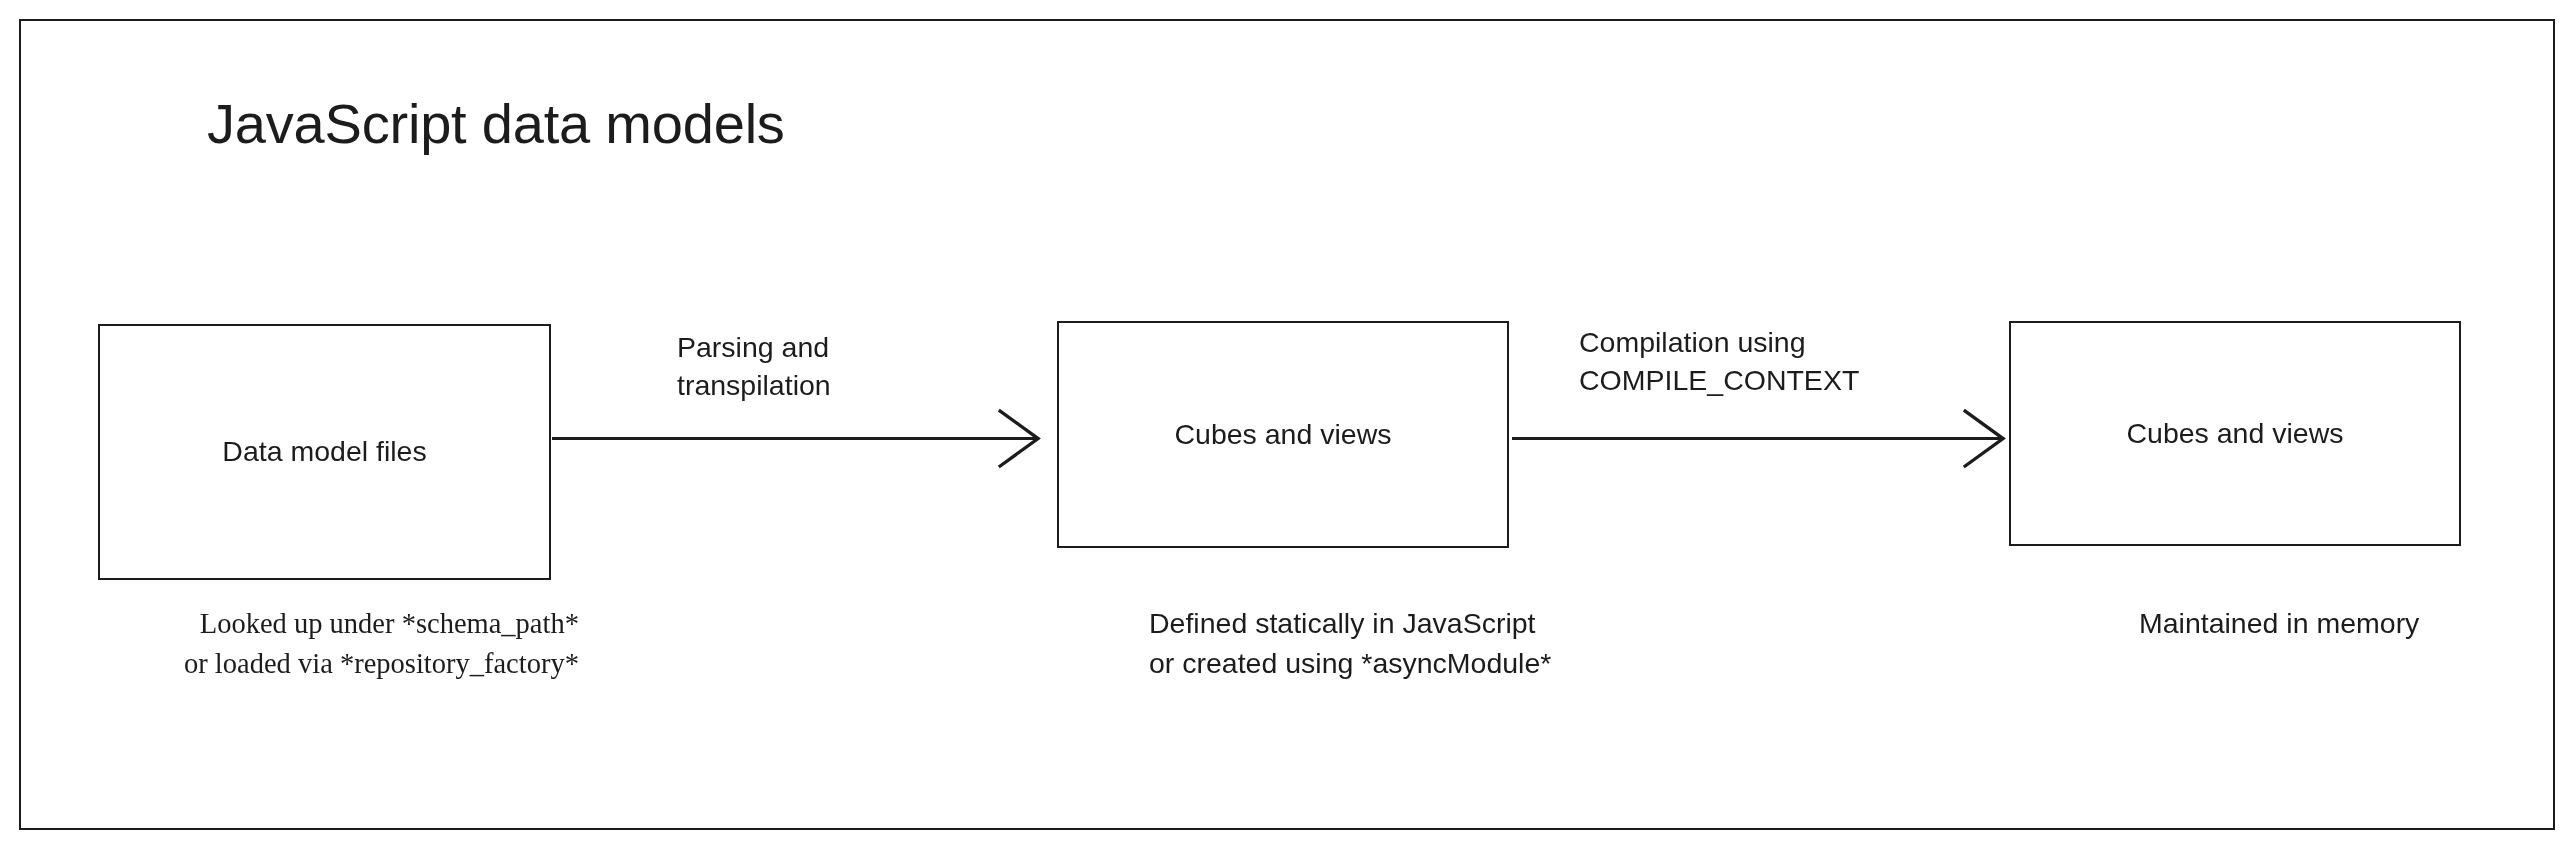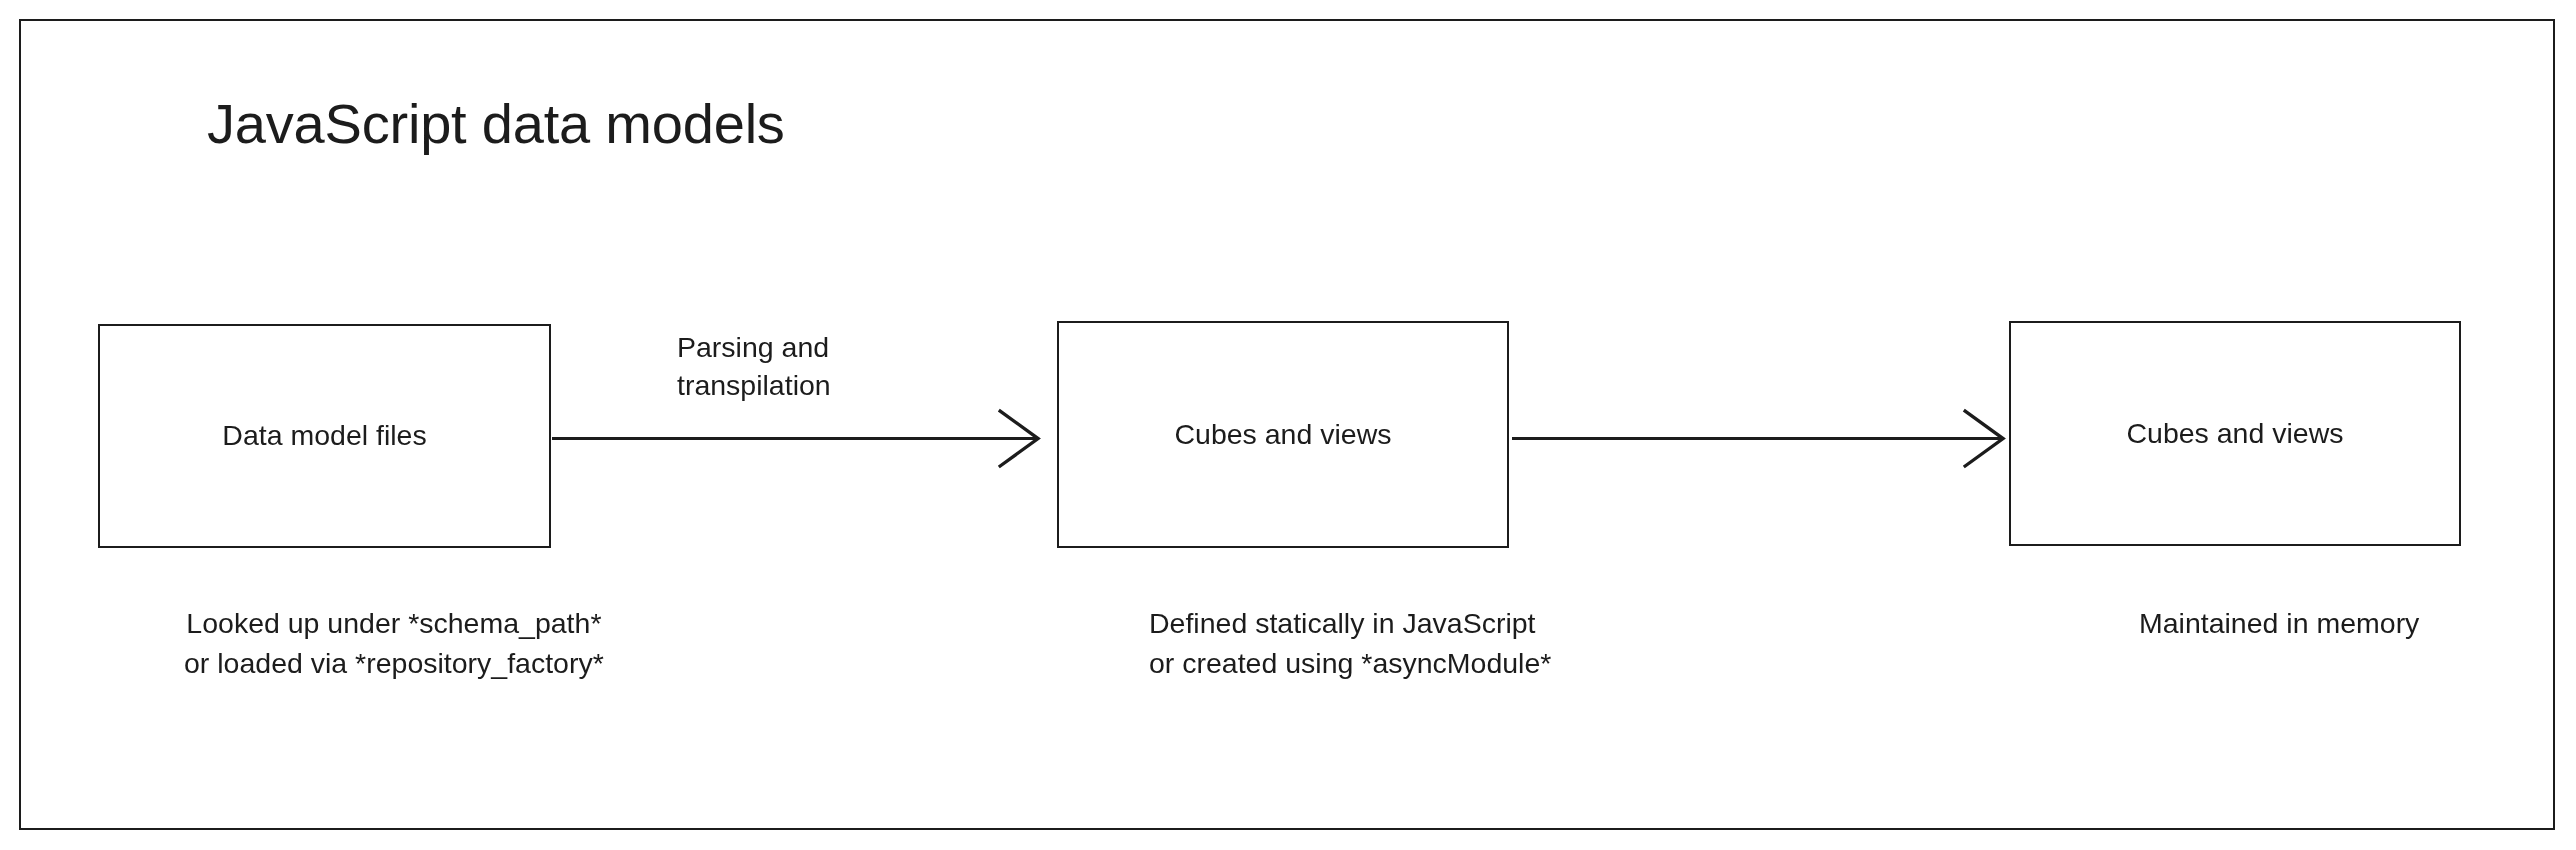--- a/index.html
+++ b/index.html
@@ -59,21 +59,21 @@
     justify-content: center;
   }
   .node-label {
     font-size: 28.5px;
     line-height: 1.25;
     color: #1c1c1c;
     text-align: center;
     white-space: nowrap;
   }
 
-  #box-1 { left: 98px; top: 324px; width: 453px; height: 224px; }
+  #box-1 { left: 98px; top: 324px; width: 453px; height: 256px; }
   #box-2 { left: 1057px; top: 321px; width: 452px; height: 227px; }
   #box-3 { left: 2009px; top: 321px; width: 452px; height: 225px; }
 
   
   .arrow-svg {
     position: absolute;
     overflow: visible;
   }
   #arrow-1 { left: 552px; top: 406px; width: 491px; height: 69px; }
   #arrow-2 { left: 1512px; top: 406px; width: 496px; height: 69px; }
@@ -95,21 +95,21 @@
   #edge-label-2 { left: 1579px; top: 324px; }
 
   
   .caption {
     position: absolute;
     font-size: 28.5px;
     line-height: 1.39;
     color: #1c1c1c;
     white-space: pre-line;
   }
-  #caption-1 { left: 184px; top: 604px; text-align: center; }
+  #caption-1 { left: 184px; top: 604px; text-align: right; font-family: Liberation Serif, serif; }
   #caption-2 { left: 1149px; top: 604px; text-align: left; }
   #caption-3 { left: 2091px; top: 604px; text-align: left; margin-left: 48px; }
 </style>
 </head>
 <body>
 
 <div id="canvas">
 
   <div class="outer-frame"></div>
 
@@ -129,20 +129,22 @@
 
   <div class="node-box" id="box-2">
     <span class="node-label">Cubes and views</span>
   </div>
 
   <svg class="arrow-svg" id="arrow-2" viewBox="0 0 505 70">
     <line class="arrow-line" x1="0" y1="33" x2="499" y2="33"></line>
     <polyline class="arrow-head" points="460,4 500,33 460,62"></polyline>
   </svg>
 
+  <div class="edge-label" id="edge-label-2">Compilation using
+COMPILE_CONTEXT</div>
 
   <div class="node-box" id="box-3">
     <span class="node-label">Cubes and views</span>
   </div>
 
   <div class="caption" id="caption-1">Looked up under *schema_path*
 or loaded via *repository_factory*</div>
 
   <div class="caption" id="caption-2">Defined statically in JavaScript
 or created using *asyncModule*</div>

